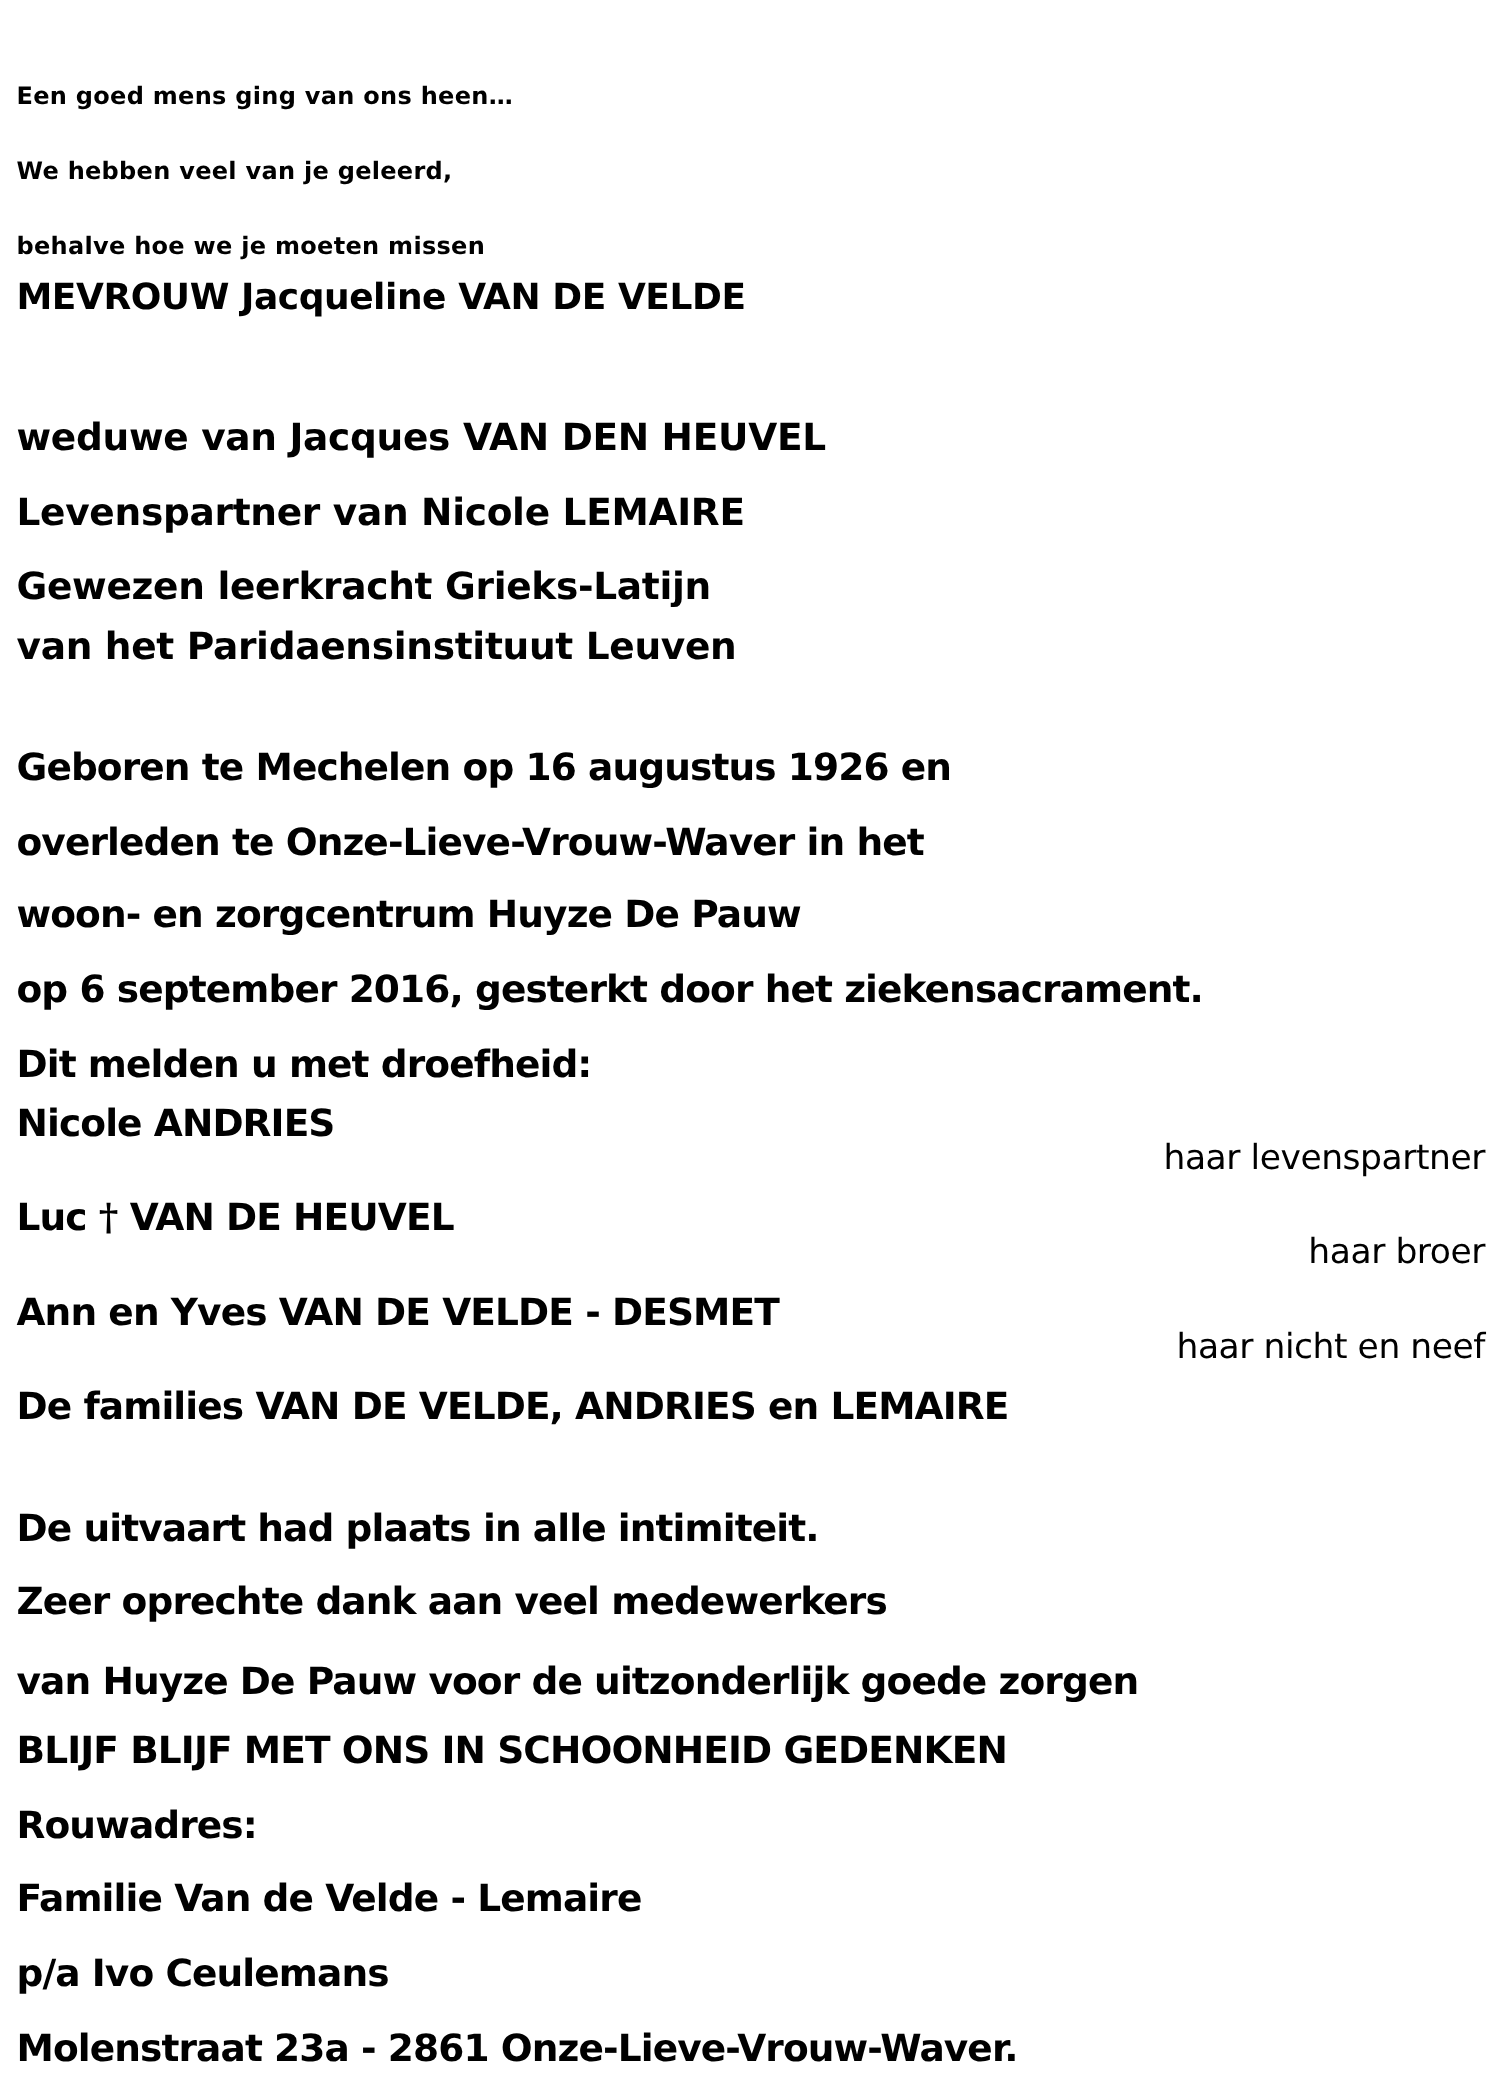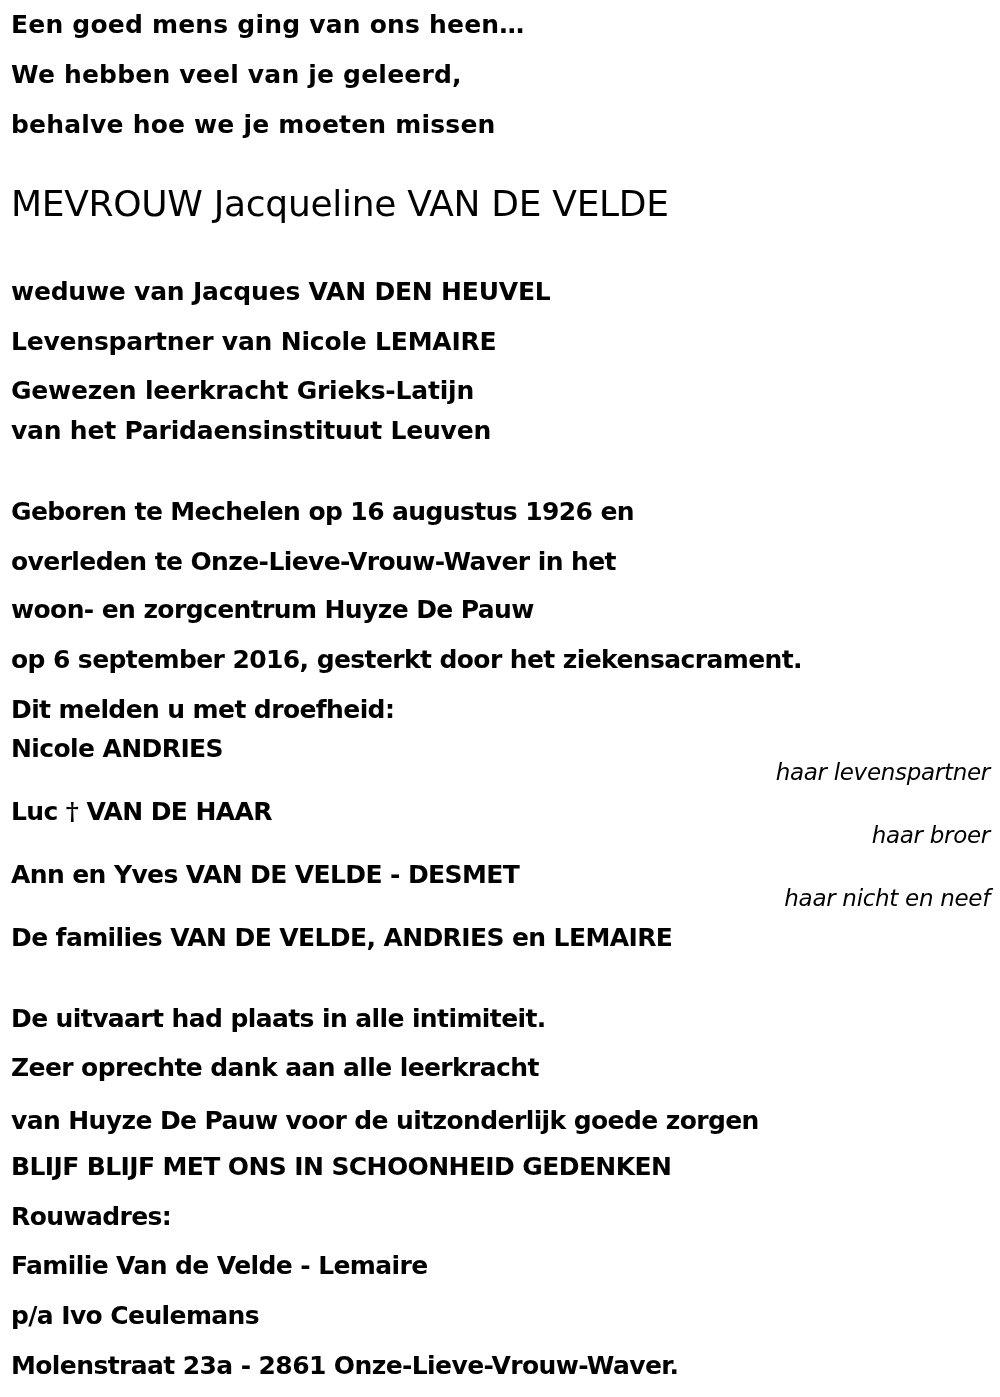--- a/index.html
+++ b/index.html
@@ -17,42 +17,42 @@
     }
     .line {
       position: absolute;
       left: 11px;
       white-space: nowrap;
       line-height: 1;
       font-weight: bold;
     }
     .intro {
       font-weight: bold;
-      font-size: 25px;
+      font-size: 16px;
       letter-spacing: 0.2px;
+      margin-top: 44px;
     }
     .title {
-      font-weight: normal;
-      font-size: 36px;
+      font-weight: bold;
+      font-size: 24px;
       letter-spacing: -0.3px;
     }
     .body {
       font-size: 25px;
       letter-spacing: -0.2px;
     }
     .body-narrow {
       font-size: 25px;
       letter-spacing: -0.6px;
     }
     .relation {
       position: absolute;
       right: 10px;
       white-space: nowrap;
       line-height: 1;
-      font-style: italic;
       font-size: 23px;
       letter-spacing: -0.3px;
     }
     .cross {
       font-family: "DejaVu Serif", serif;
       font-size: 25px;
     }
   </style>
 </head>
 <body>
@@ -81,33 +81,33 @@
 
 <div>
   <div class="line body-narrow" style="top:697px">Dit melden u met droefheid:</div>
 
   <div class="line body-narrow" style="top:736px">Nicole ANDRIES</div>
   <div class="relation" style="top:761px">haar levenspartner</div>
 
   <div class="line body-narrow" style="top:799px">
     <span>Luc</span>
     <span class="cross">†</span>
-    <span>VAN DE HAAR</span>
+    <span>VAN DE HEUVEL</span>
   </div>
   <div class="relation" style="top:824px">haar broer</div>
 
   <div class="line body-narrow" style="top:862px">Ann en Yves VAN DE VELDE - DESMET</div>
   <div class="relation" style="top:887px">haar nicht en neef</div>
 
   <div class="line body-narrow" style="top:925px">De families VAN DE VELDE, ANDRIES en LEMAIRE</div>
 </div>
 
 <div>
   <div class="line body-narrow" style="top:1006px">De uitvaart had plaats in alle intimiteit.</div>
-  <div class="line body-narrow" style="top:1055px">Zeer oprechte dank aan alle leerkracht</div>
+  <div class="line body-narrow" style="top:1055px">Zeer oprechte dank aan veel medewerkers</div>
   <div class="line body-narrow" style="top:1108px">van Huyze De Pauw voor de uitzonderlijk goede zorgen</div>
   <div class="line body-narrow" style="top:1154px">BLIJF BLIJF MET ONS IN SCHOONHEID GEDENKEN</div>
 </div>
 
 <div>
   <div class="line body-narrow" style="top:1204px">Rouwadres:</div>
   <div class="line body-narrow" style="top:1253px">Familie Van de Velde - Lemaire</div>
   <div class="line body-narrow" style="top:1303px">p/a Ivo Ceulemans</div>
   <div class="line body-narrow" style="top:1353px">Molenstraat 23a - 2861 Onze-Lieve-Vrouw-Waver.</div>
 </div>

